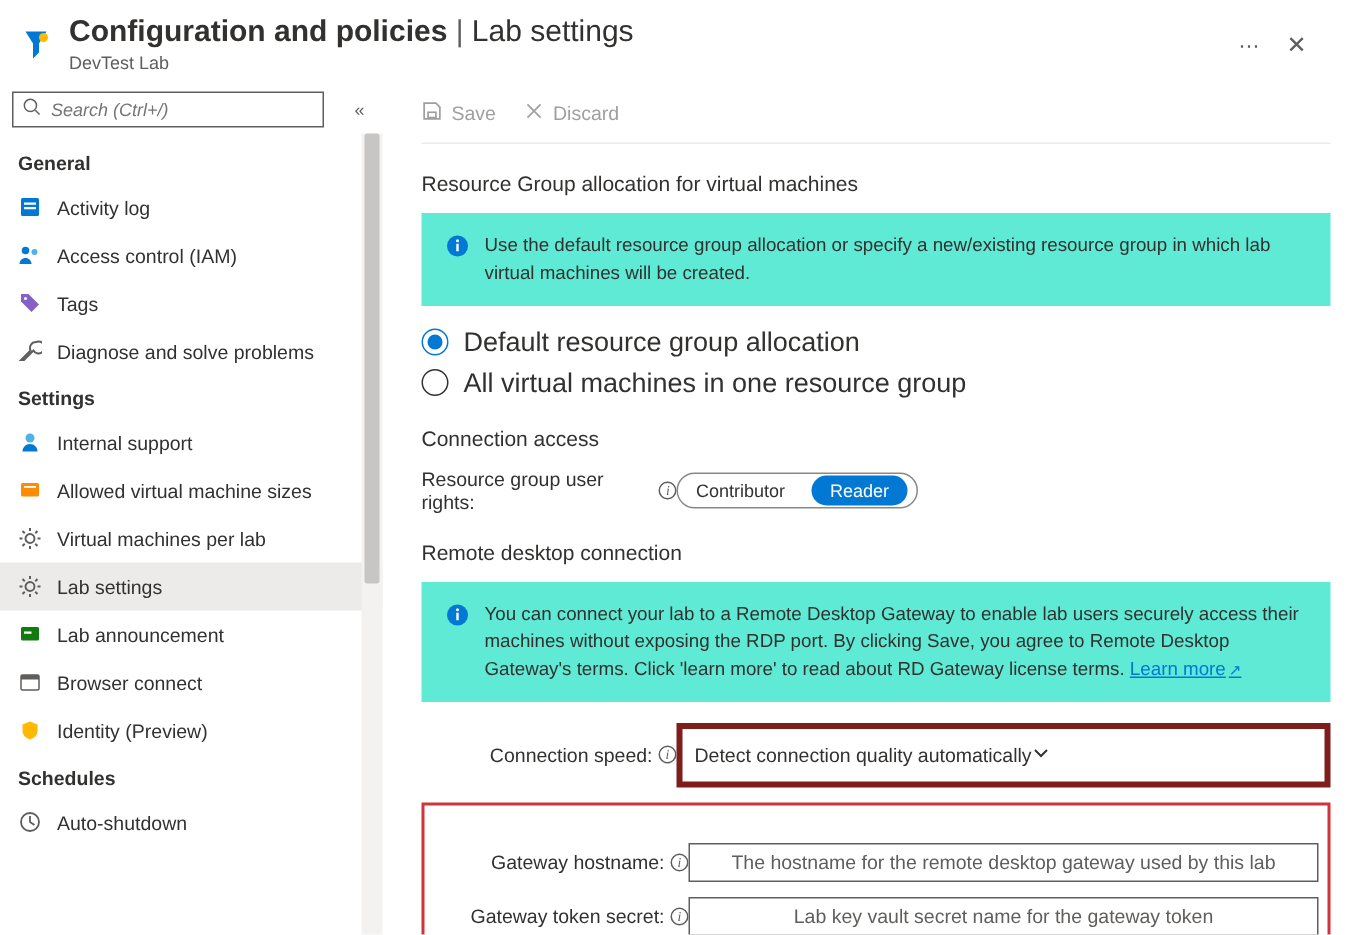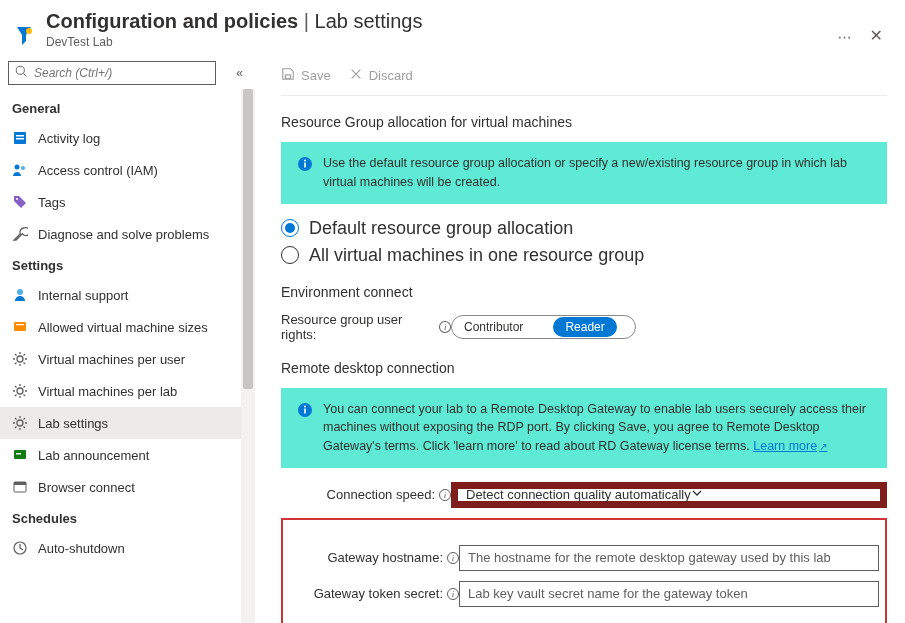--- a/index.html
+++ b/index.html
@@ -1,19 +1,19 @@
 <!DOCTYPE html>
 <html><head>
 <meta charset="utf-8">
 <style>
   * { box-sizing: border-box; margin: 0; padding: 0; font-family: "Segoe UI", Arial, sans-serif; }
   body { width: 905px; height: 623px; background: #fff; color: #323130; font-size: 13px; overflow: hidden; }
 
   
-  .header { display: flex; align-items: flex-end; padding: 10px 12px 6px 12px; }
+  .header { display: flex; align-items: center; padding: 10px 24px 6px 12px; }
   .header-icon { width: 24px; height: 24px; margin-right: 10px; margin-top: 3px; flex-shrink: 0; }
   .header-titles { flex: 1; }
   .header-title { font-size: 20px; font-weight: 600; color: #323130; }
   .header-title .sep { font-weight: 400; color: #605e5c; }
   .header-title .sub { font-weight: 400; }
   .header-subtitle { font-size: 12px; color: #605e5c; margin-top: 2px; }
   .header-ellipsis { font-size: 14px; color: #605e5c; padding: 4px 8px; cursor: pointer; }
   .header-close { font-size: 16px; color: #605e5c; padding: 4px 10px; cursor: pointer; }
 
   
@@ -54,26 +54,26 @@
   .radio.checked { border-color: #0078d4; }
   .radio.checked::after { content: ""; width: 10px; height: 10px; background: #0078d4; border-radius: 50%; }
 
   .field-row { display: flex; align-items: center; margin: 10px 0; font-size: 13px; }
   .field-label { width: 170px; display:flex; align-items:center; gap:4px;justify-content:flex-end; }
   .info-glyph { width:12px; height:12px; border:1px solid #605e5c; border-radius:50%; display:inline-flex; align-items:center; justify-content:center; font-size:9px; color:#605e5c; font-style: italic; font-family: Georgia, serif; cursor: help;}
 
   
   .toggle-pill { display: inline-flex; border: 1px solid #8a8886; border-radius: 999px; overflow: hidden; height: 24px; align-items:center; }
   .toggle-opt { padding: 0 12px; font-size: 12px; line-height: 22px; cursor: pointer; color:#323130; }
-  .toggle-opt.active { background: #0078d4; color: #fff; border-radius: 999px; margin: 18px; line-height: 20px; }
+  .toggle-opt.active { background: #0078d4; color: #fff; border-radius: 999px; margin: 6px; line-height: 20px; }
 
   
   .control-input { flex:1; }
-  .dropdown { display: flex; align-items: center; border: 7px solid #7f1d1d; height: 26px; padding: 0 8px; font-size: 13px; background:#fff; cursor:pointer; }
-  .text-input { width: 100%; border: 1px solid #605e5c; height: 26px; padding: 0 8px; font-size: 13px; background:#fff; }
+  .dropdown { display: flex; align-items: center; border: 4px solid #7f1d1d; height: 43px; padding: 0 8px; font-size: 13px; background:#fff; cursor:pointer; }
+  .text-input { width: 100%; border: 1px solid #605e5c; height: 26px; padding: 0 8px; font-size: 13px; background:#fff;text-align:center; }
   .text-input::placeholder { color: #605e5c; font-style: normal; }
 
   
   .highlight-box { border: 2px solid #d13438; padding: 15px 6px; }
 </style>
 </head>
 <body>
 
 <div class="header">
   <span class="header-icon">
@@ -168,57 +168,56 @@
         </span>
       <span>Allowed virtual machine sizes</span>
     </div>
     <div class="nav-item">
       <span class="nav-icon">
           <svg viewBox="0 0 16 16" width="16" height="16">
             <circle cx="8" cy="8" r="3" fill="none" stroke="#605e5c" stroke-width="1.3"></circle>
             <path d="M8 1v2M8 13v2M1 8h2M13 8h2M3 3l1.5 1.5M11.5 11.5L13 13M13 3l-1.5 1.5M4.5 11.5L3 13" stroke="#605e5c" stroke-width="1.3"></path>
           </svg>
         </span>
-      <span>Virtual machines per user</span>
-    </div>
-    <div class="nav-item">
+      <span>Virtual machines per lab</span>
+    </div>
+    <div class="nav-item selected">
       <span class="nav-icon">
           <svg viewBox="0 0 16 16" width="16" height="16">
             <circle cx="8" cy="8" r="3" fill="none" stroke="#605e5c" stroke-width="1.3"></circle>
             <path d="M8 1v2M8 13v2M1 8h2M13 8h2M3 3l1.5 1.5M11.5 11.5L13 13M13 3l-1.5 1.5M4.5 11.5L3 13" stroke="#605e5c" stroke-width="1.3"></path>
           </svg>
         </span>
-      <span>Virtual machines per lab</span>
-    </div>
-    <div class="nav-item selected">
-      <span class="nav-icon">
-          <svg viewBox="0 0 16 16" width="16" height="16">
-            <circle cx="8" cy="8" r="3" fill="none" stroke="#605e5c" stroke-width="1.3"></circle>
-            <path d="M8 1v2M8 13v2M1 8h2M13 8h2M3 3l1.5 1.5M11.5 11.5L13 13M13 3l-1.5 1.5M4.5 11.5L3 13" stroke="#605e5c" stroke-width="1.3"></path>
-          </svg>
-        </span>
       <span>Lab settings</span>
     </div>
     <div class="nav-item">
       <span class="nav-icon">
           <svg viewBox="0 0 16 16" width="16" height="16">
             <rect x="2" y="3" width="12" height="9" rx="1" fill="#107c10"></rect>
             <rect x="4" y="6" width="5" height="1.5" fill="#fff"></rect>
           </svg>
         </span>
       <span>Lab announcement</span>
     </div>
     <div class="nav-item">
       <span class="nav-icon">
           <svg viewBox="0 0 16 16" width="16" height="16">
             <rect x="2" y="3" width="12" height="10" rx="1" fill="#fff" stroke="#605e5c"></rect>
             <rect x="2" y="3" width="12" height="3" fill="#605e5c"></rect>
           </svg>
         </span>
       <span>Browser connect</span>
+    </div>
+    <div class="nav-item">
+      <span class="nav-icon">
+          <svg viewBox="0 0 16 16" width="16" height="16">
+            <path d="M8 2l5 2v4c0 3-2 5-5 6-3-1-5-3-5-6V4z" fill="#ffb900"></path>
+          </svg>
+        </span>
+      <span>Identity (Preview)</span>
     </div>
 
     <div class="nav-group-label">Schedules</div>
     <div class="nav-item">
       <span class="nav-icon">
           <svg viewBox="0 0 16 16" width="16" height="16">
             <circle cx="8" cy="8" r="6" fill="none" stroke="#605e5c" stroke-width="1.2"></circle>
             <path d="M8 4v4l3 2" stroke="#605e5c" stroke-width="1.2" fill="none"></path>
           </svg>
         </span>
@@ -259,21 +258,21 @@
     </div>
     <div class="radio-row">
       <span class="radio checked"></span>
       <span>Default resource group allocation</span>
     </div>
     <div class="radio-row">
       <span class="radio"></span>
       <span>All virtual machines in one resource group</span>
     </div>
 
-    <div class="section-title">Environment connect</div>
+    <div class="section-title">Connection access</div>
     <div class="field-row">
       <span class="field-label">
         <span>Resource group user rights:</span>
         <span class="info-glyph">i</span>
       </span>
       <span class="toggle-pill">
         <span class="toggle-opt">Contributor</span>
         <span class="toggle-opt active">Reader</span>
       </span>
     </div>

